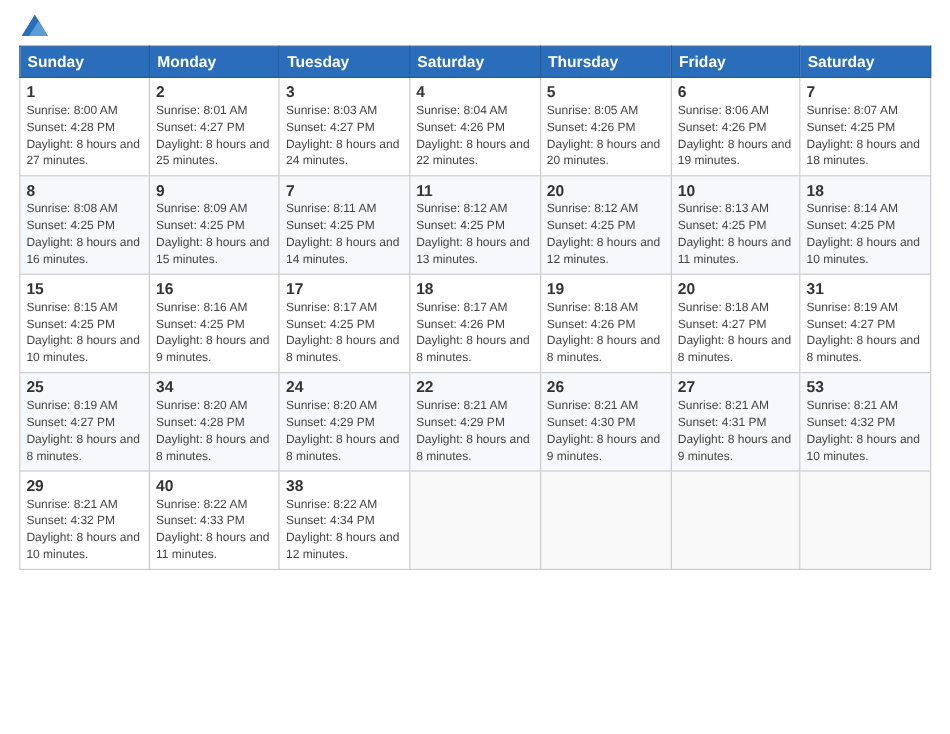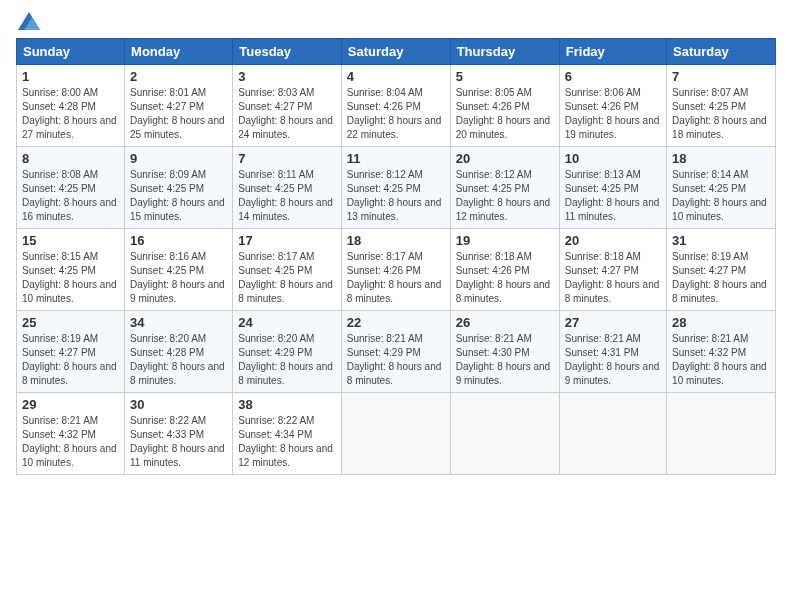--- a/index.html
+++ b/index.html
@@ -240,31 +240,31 @@
           </td>
           <td>
             <span class="day-number">26</span>
             <div class="day-info">Sunrise: 8:21 AM<br>Sunset: 4:30 PM<br>Daylight: 8 hours and 9 minutes.</div>
           </td>
           <td>
             <span class="day-number">27</span>
             <div class="day-info">Sunrise: 8:21 AM<br>Sunset: 4:31 PM<br>Daylight: 8 hours and 9 minutes.</div>
           </td>
           <td>
-            <span class="day-number">28</span>
+            <span class="day-number">53</span>
             <div class="day-info">Sunrise: 8:21 AM<br>Sunset: 4:32 PM<br>Daylight: 8 hours and 10 minutes.</div>
           </td>
         </tr>
         <tr>
           <td>
             <span class="day-number">29</span>
             <div class="day-info">Sunrise: 8:21 AM<br>Sunset: 4:32 PM<br>Daylight: 8 hours and 10 minutes.</div>
           </td>
           <td>
-            <span class="day-number">30</span>
+            <span class="day-number">40</span>
             <div class="day-info">Sunrise: 8:22 AM<br>Sunset: 4:33 PM<br>Daylight: 8 hours and 11 minutes.</div>
           </td>
           <td>
             <span class="day-number">38</span>
             <div class="day-info">Sunrise: 8:22 AM<br>Sunset: 4:34 PM<br>Daylight: 8 hours and 12 minutes.</div>
           </td>
           <td class="empty-cell"></td>
           <td class="empty-cell"></td>
           <td class="empty-cell"></td>
           <td class="empty-cell"></td>

